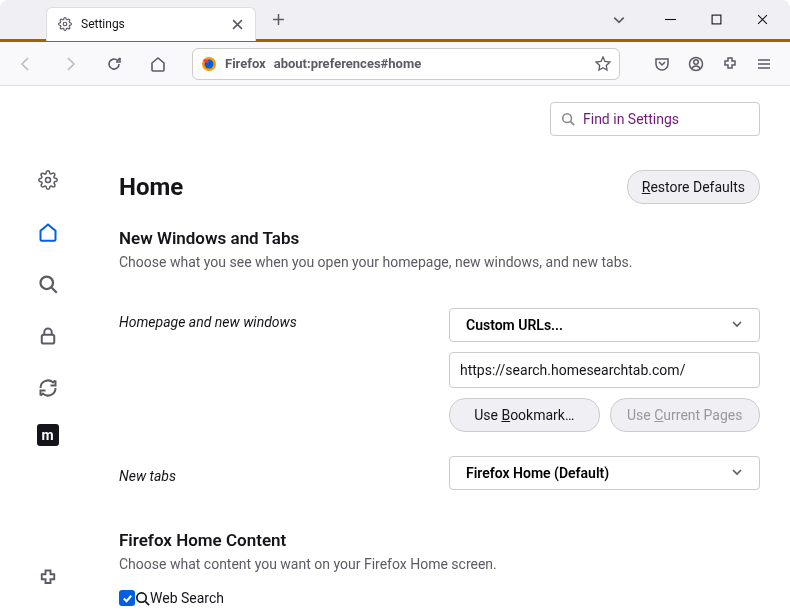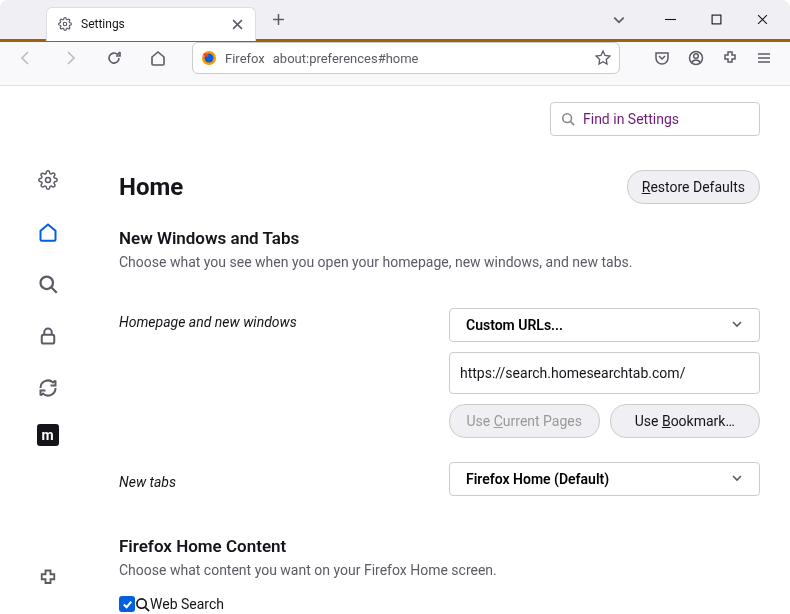--- a/index.html
+++ b/index.html
@@ -11,21 +11,21 @@
     .tab-icon { width: 16px; height: 16px; display: flex; align-items: center; justify-content: center; }
     .tab-title { font-size: 12px; color: #15141a; flex: 1; }
     .tab-close { width: 16px; height: 16px; display: flex; align-items: center; justify-content: center; color: #5b5b66; cursor: pointer; }
     .newtab-btn { width: 28px; height: 28px; display: flex; align-items: center; justify-content: center; margin-left: 8px; color: #5b5b66; border-radius: 4px; cursor: pointer; }
     .title-spacer { flex: 1; }
     .win-controls { display: flex; gap: 6px; padding-right: 8px; align-items: center; }
     .win-chevron { margin-right: 24px; color: #5b5b66; cursor: pointer; display:flex; align-items:center; }
     .win-btn { width: 40px; height: 32px; display: flex; align-items: center; justify-content: center; color: #15141a; cursor: pointer; }
     
     
-    .toolbar { display: flex; height: 44px; background: #f9f9fb; padding: 0 10px; gap: 12px; border-bottom: 1px solid #e0e0e6; }
+    .toolbar { display: flex; align-items: center; height: 44px; background: #f9f9fb; padding: 0 10px; gap: 12px; border-bottom: 1px solid #e0e0e6; font-weight: bold; }
     .tb-btn { width: 32px; height: 32px; display: flex; align-items: center; justify-content: center; border-radius: 4px; color: #5b5b66; cursor: pointer; }
     .tb-btn.disabled { color: #bbb; }
     .urlbar { flex: 1; height: 32px; background: #fff; border: 1px solid #ccc; border-radius: 6px; display: flex; align-items: center; padding: 0 8px; gap: 8px; margin: 0 6px; }
     .urlbar-firefox-logo { width: 16px; height: 16px; }
     .urlbar-label { font-size: 13px; color: #5b5b66; }
     .urlbar-text { font-size: 13px; color: #5b5b66; flex:1; }
     .urlbar-star { color: #5b5b66; display:flex; }
     .right-tools { display: flex; gap: 2px; margin-left: 8px; }
     
     
@@ -46,21 +46,21 @@
     .btn.disabled { color: #999; }
     
     h2 { font-size: 17px; font-weight: 600; color: #15141a; margin-top: 24px; }
     .desc { font-size: 14px; color: #5b5b66; margin-top: 6px; }
     
     .form-row { display: flex; align-items: flex-start; margin-top: 38px; }
     .form-label { width: 330px; font-size: 14px; color: #15141a; padding-top: 6px; font-style: italic; }
     .form-ctrl { flex: 1; display: flex; flex-direction: column; gap: 10px; }
     .select { height: 34px; border: 1px solid #ccc; border-radius: 4px; display: flex; align-items: center; justify-content: space-between; padding: 0 16px; font-size: 14px; font-weight: 600; cursor: pointer; background:#fff; }
     .select .chev { color: #5b5b66; }
-    .text-input { height: 42px; border: 1px solid #ccc; border-radius: 4px; padding: 0 10px; font-size: 14px; color: #15141a; outline:none; background:#fff; width:100%; }
+    .text-input { height: 36px; border: 1px solid #ccc; border-radius: 4px; padding: 0 10px; font-size: 14px; color: #15141a; outline:none; background:#fff; width:100%; }
     .btn-row { display: flex; gap: 10px; }
     .btn-row .btn { flex: 1; text-align:center; white-space:nowrap; overflow:hidden; text-overflow:ellipsis; }
     
     .form-row2 { display: flex; align-items: center; margin-top: 24px; }
     
     .check-row { display: flex; align-items: center; margin-top: 18px; }
     .checkbox { width: 16px; height: 16px; background: #0060df; border-radius: 3px; display: flex; align-items: center; justify-content: center; color: #fff; }
   </style>
 </head>
 <body>
@@ -238,22 +238,22 @@
       <div class="form-label">Homepage and new windows</div>
       <div class="form-ctrl">
         <div class="select">
           <span>Custom URLs...</span>
           <span class="chev"><svg width="12" height="12" viewBox="0 0 12 12" fill="none" stroke="currentColor" stroke-width="1.6">
                 <path d="M2 4l4 4 4-4"></path>
               </svg></span>
         </div>
         <input class="text-input" value="https://search.homesearchtab.com/" style="">
         <div class="btn-row">
+          <button class="btn">Use <span style="text-decoration:underline">B</span>ookmark…</button>
           <button class="btn disabled">Use <span style="text-decoration:underline">C</span>urrent Pages</button>
-          <button class="btn">Use <span style="text-decoration:underline">B</span>ookmark…</button>
         </div>
       </div>
     </div>
 
     <div class="form-row2">
       <div class="form-label">New tabs</div>
       <div class="form-ctrl">
         <div class="select">
           <span>Firefox Home (Default)</span>
           <span class="chev"><svg width="12" height="12" viewBox="0 0 12 12" fill="none" stroke="currentColor" stroke-width="1.6">

